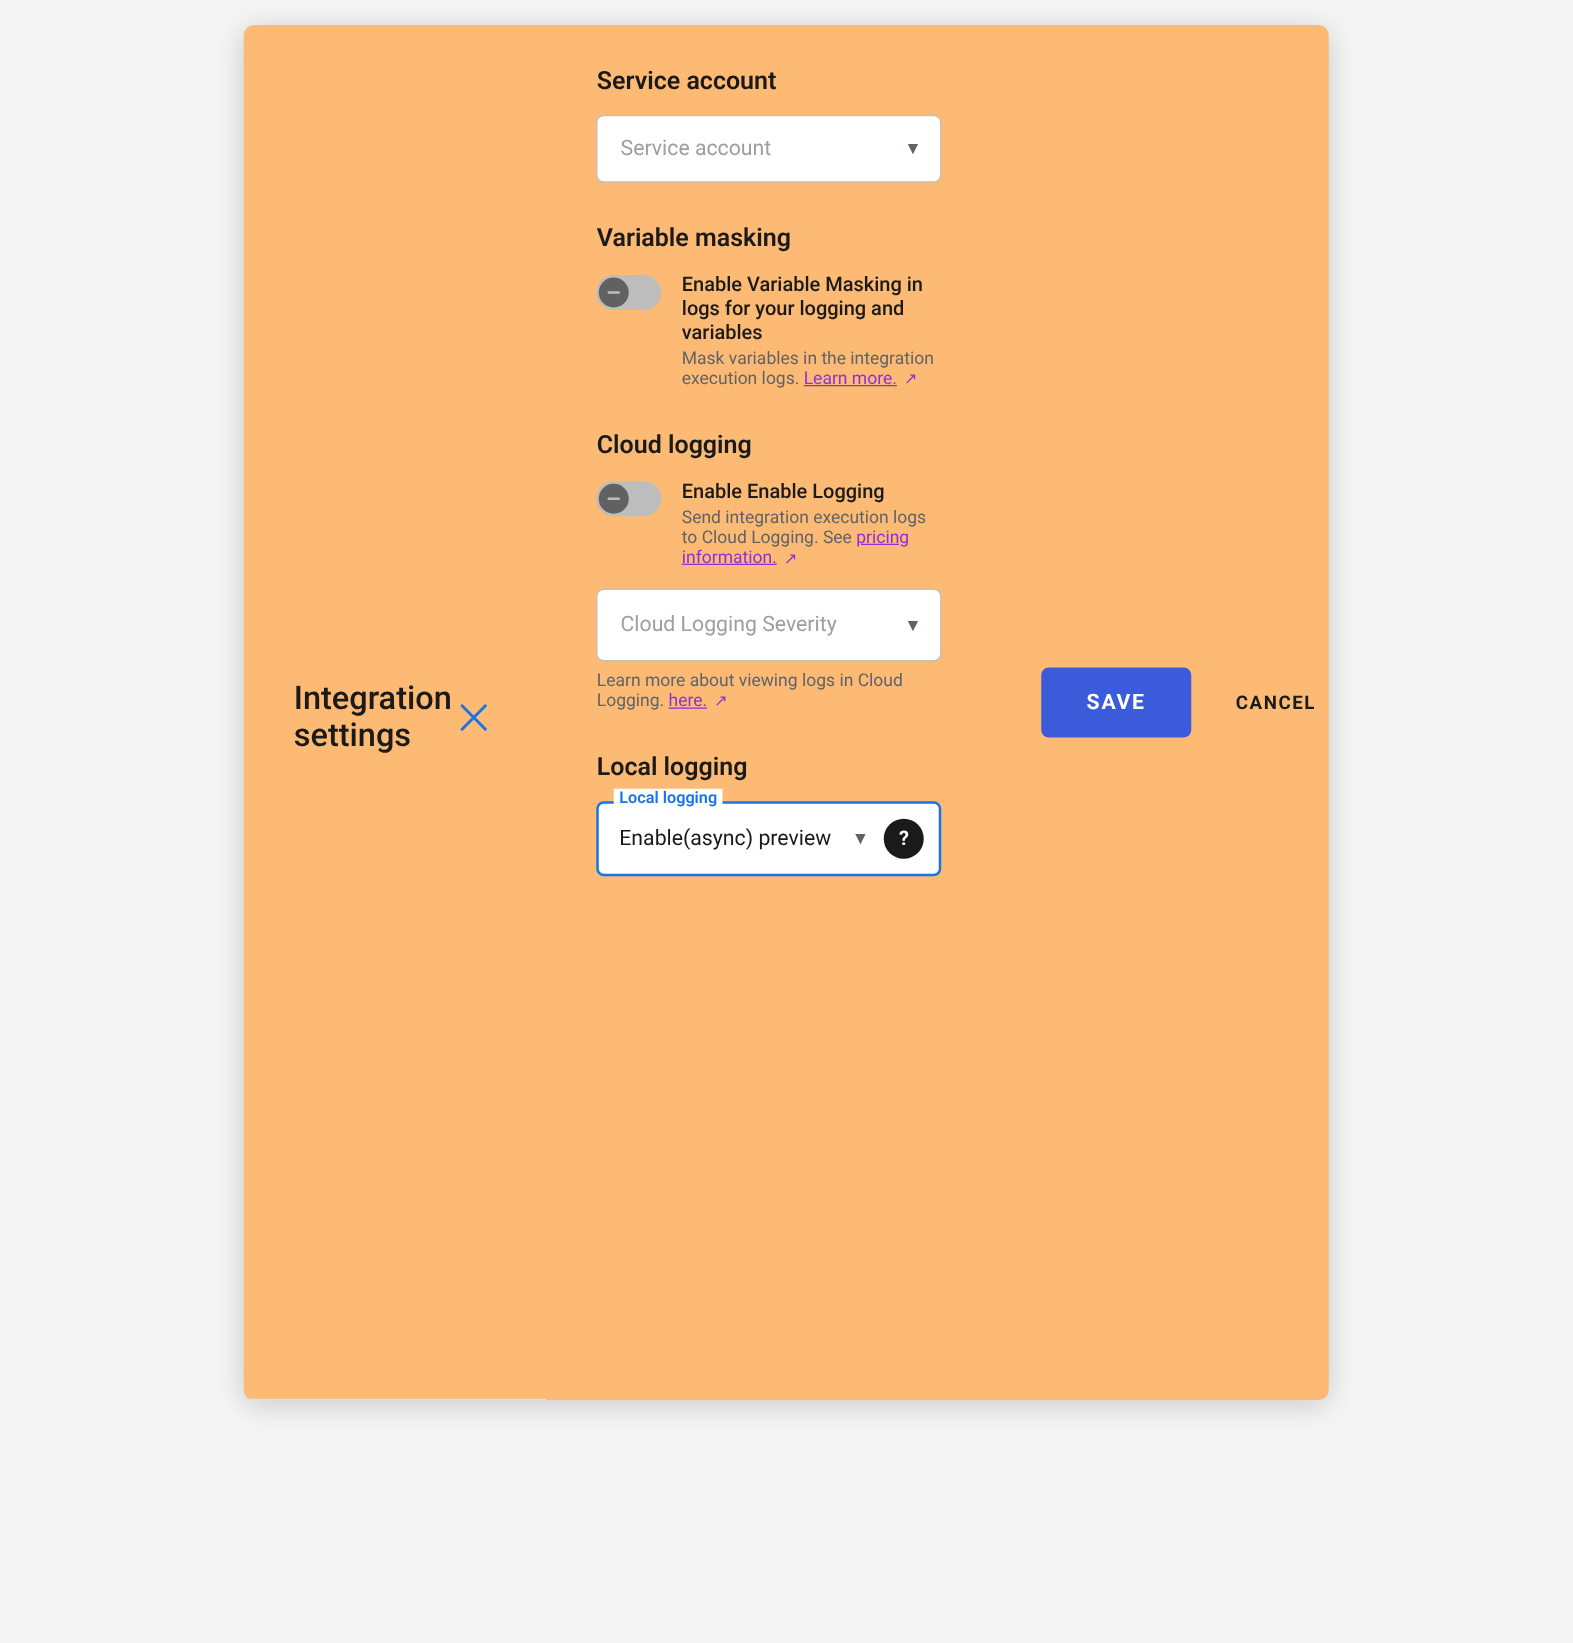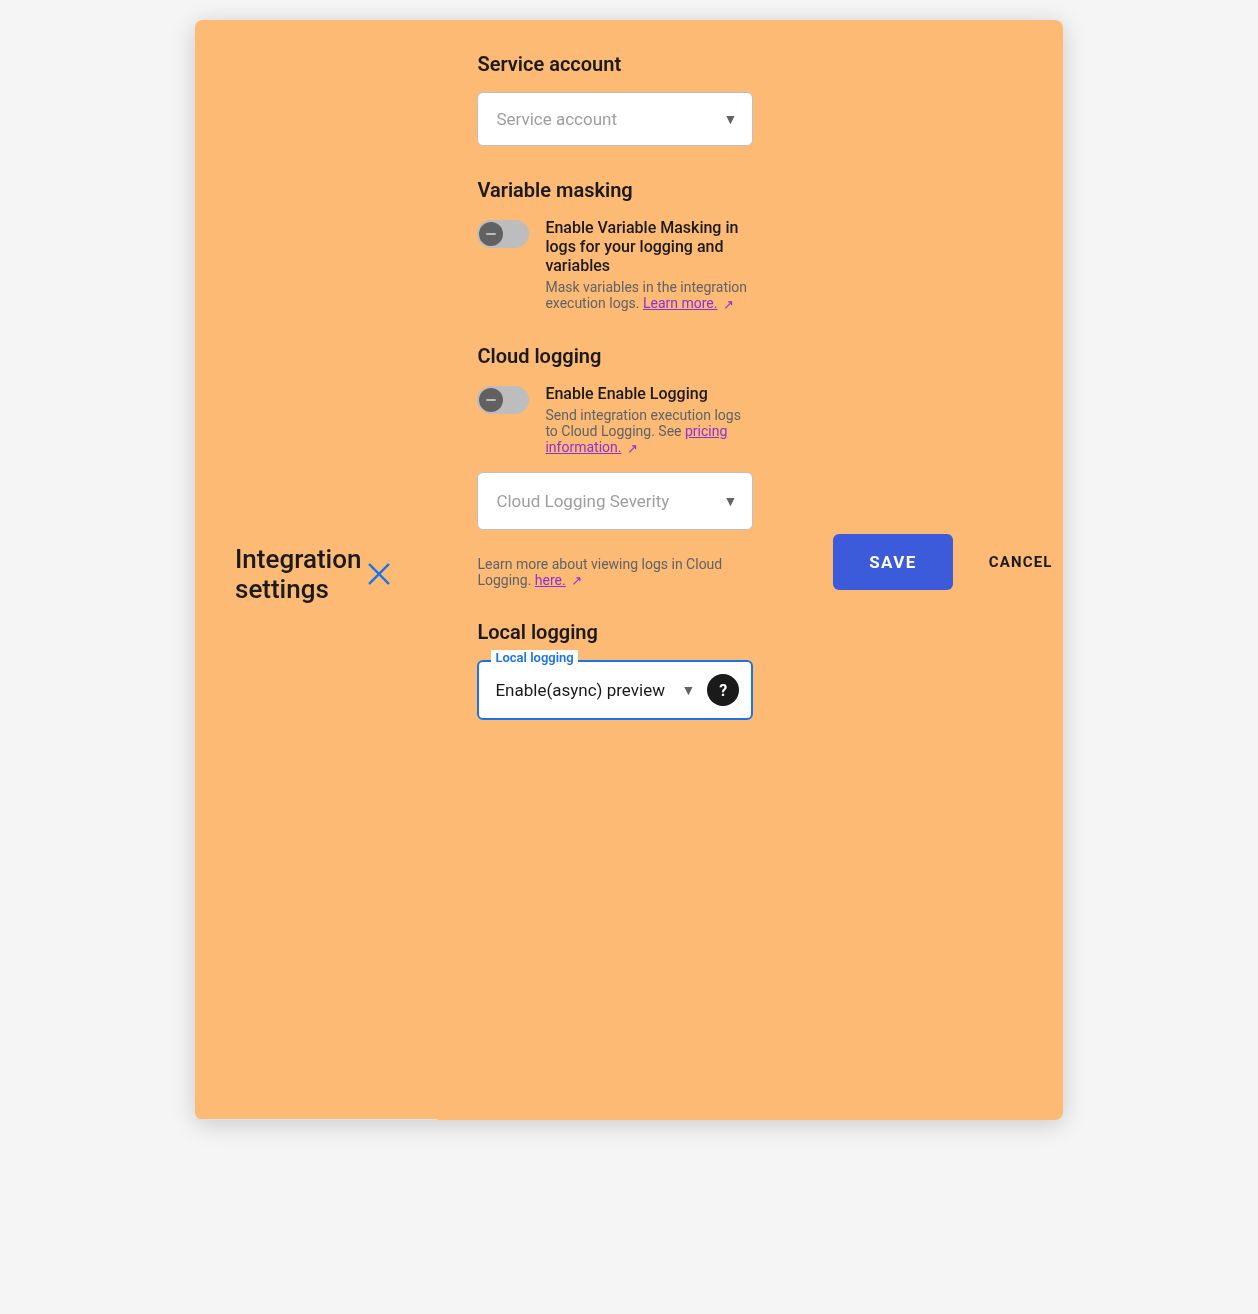--- a/index.html
+++ b/index.html
@@ -199,21 +199,21 @@
       background: #fff;
       appearance: none;
       cursor: pointer;
       outline: none;
       display: flex;
       align-items: center;
       justify-content: space-between;
     }
 
     .severity-helper {
-      margin-top: 26px;
+      margin-top: 8px;
       font-size: 14px;
       color: #5f6368;
     }
 
     .local-logging-fieldset {
       position: relative;
       border: 2px solid #1a73e8;
       border-radius: 6px;
       padding: 8px 12px 8px 12px;
       margin-top: 8px;

